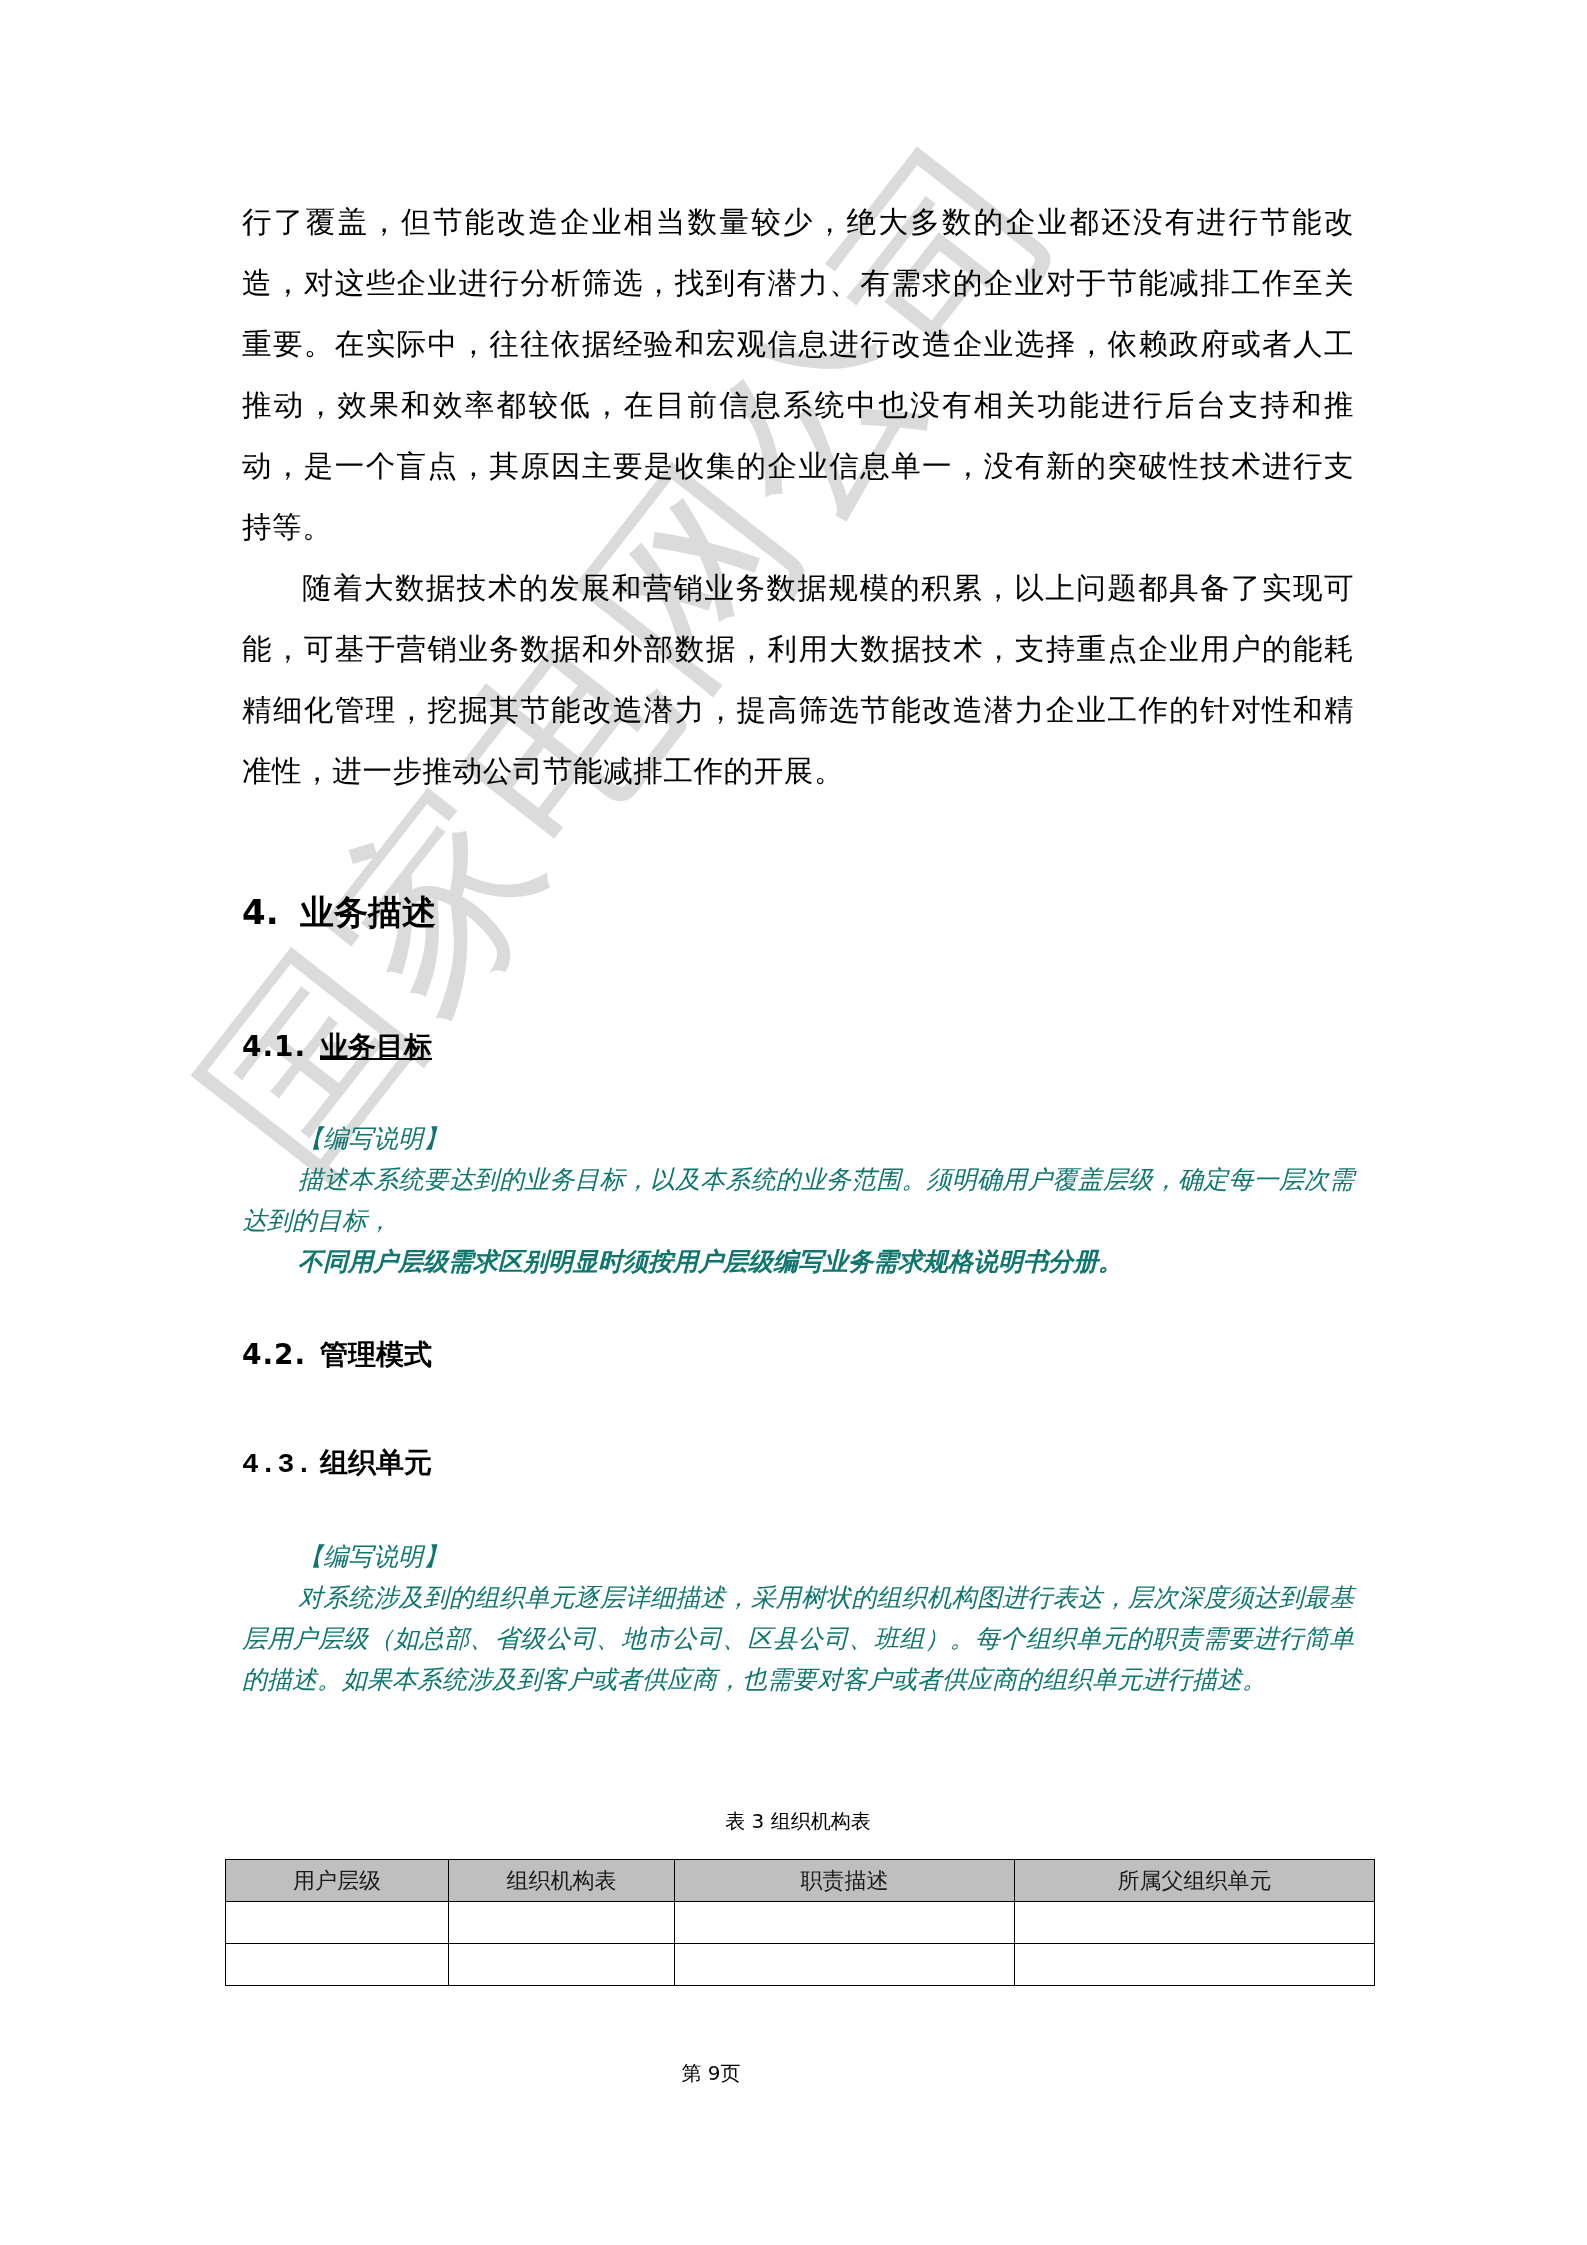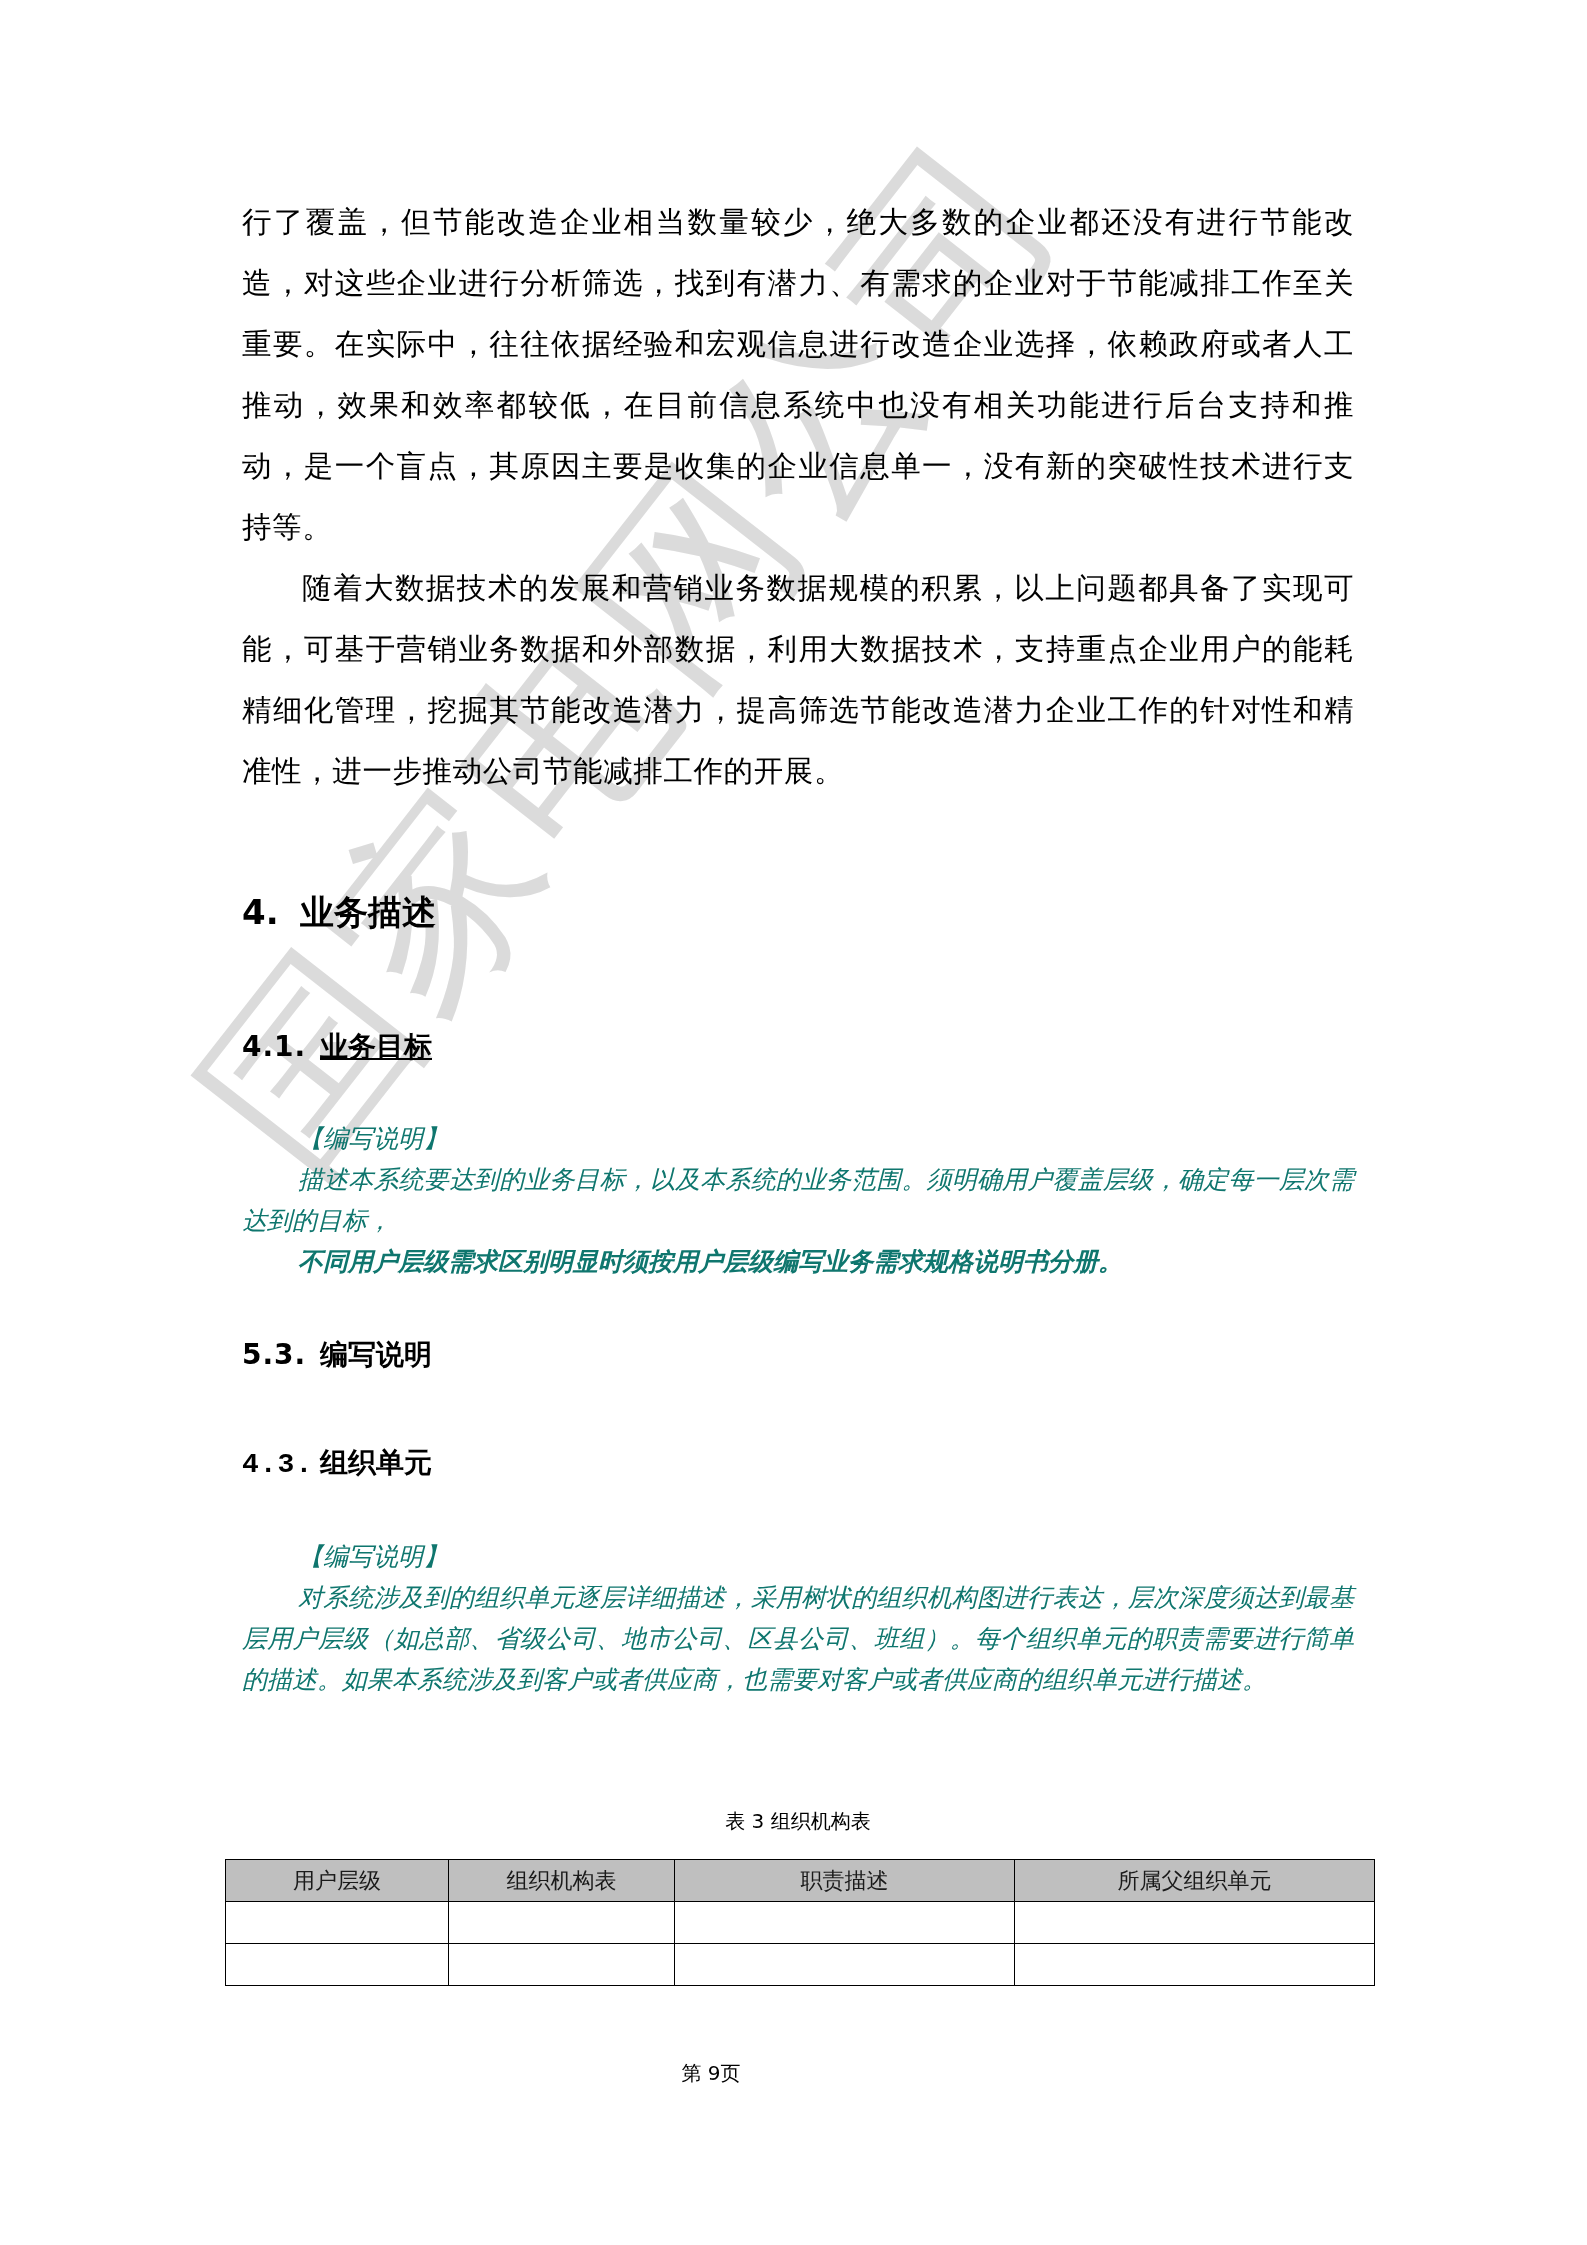--- a/index.html
+++ b/index.html
@@ -168,21 +168,21 @@
       <span class="num">4.1.</span><span>业务目标</span>
     </h2>
 
     <div class="note" style="top:1118px;">
       <span class="note-title">【编写说明】</span>
       <span class="note-line">描述本系统要达到的业务目标，以及本系统的业务范围。须明确用户覆盖层级，确定每一层次需达到的目标，</span>
       <span class="note-line bold">不同用户层级需求区别明显时须按用户层级编写业务需求规格说明书分册。</span>
     </div>
 
     <h2 class="h2" style="top:1336px;">
-      <span class="num">5.3.</span><span>编写说明</span>
+      <span class="num">4.2.</span><span>管理模式</span>
     </h2>
 
     <h2 class="h2" style="top:1444px;font-family:Liberation Mono, monospace;">
       <span class="num">4.3.</span><span>组织单元</span>
     </h2>
 
     <div class="note" style="top:1536px;">
       <span class="note-title">【编写说明】</span>
       <span class="note-line">对系统涉及到的组织单元逐层详细描述，采用树状的组织机构图进行表达，层次深度须达到最基层用户层级（如总部、省级公司、地市公司、区县公司、班组）。每个组织单元的职责需要进行简单的描述。如果本系统涉及到客户或者供应商，也需要对客户或者供应商的组织单元进行描述。</span>
     </div>

